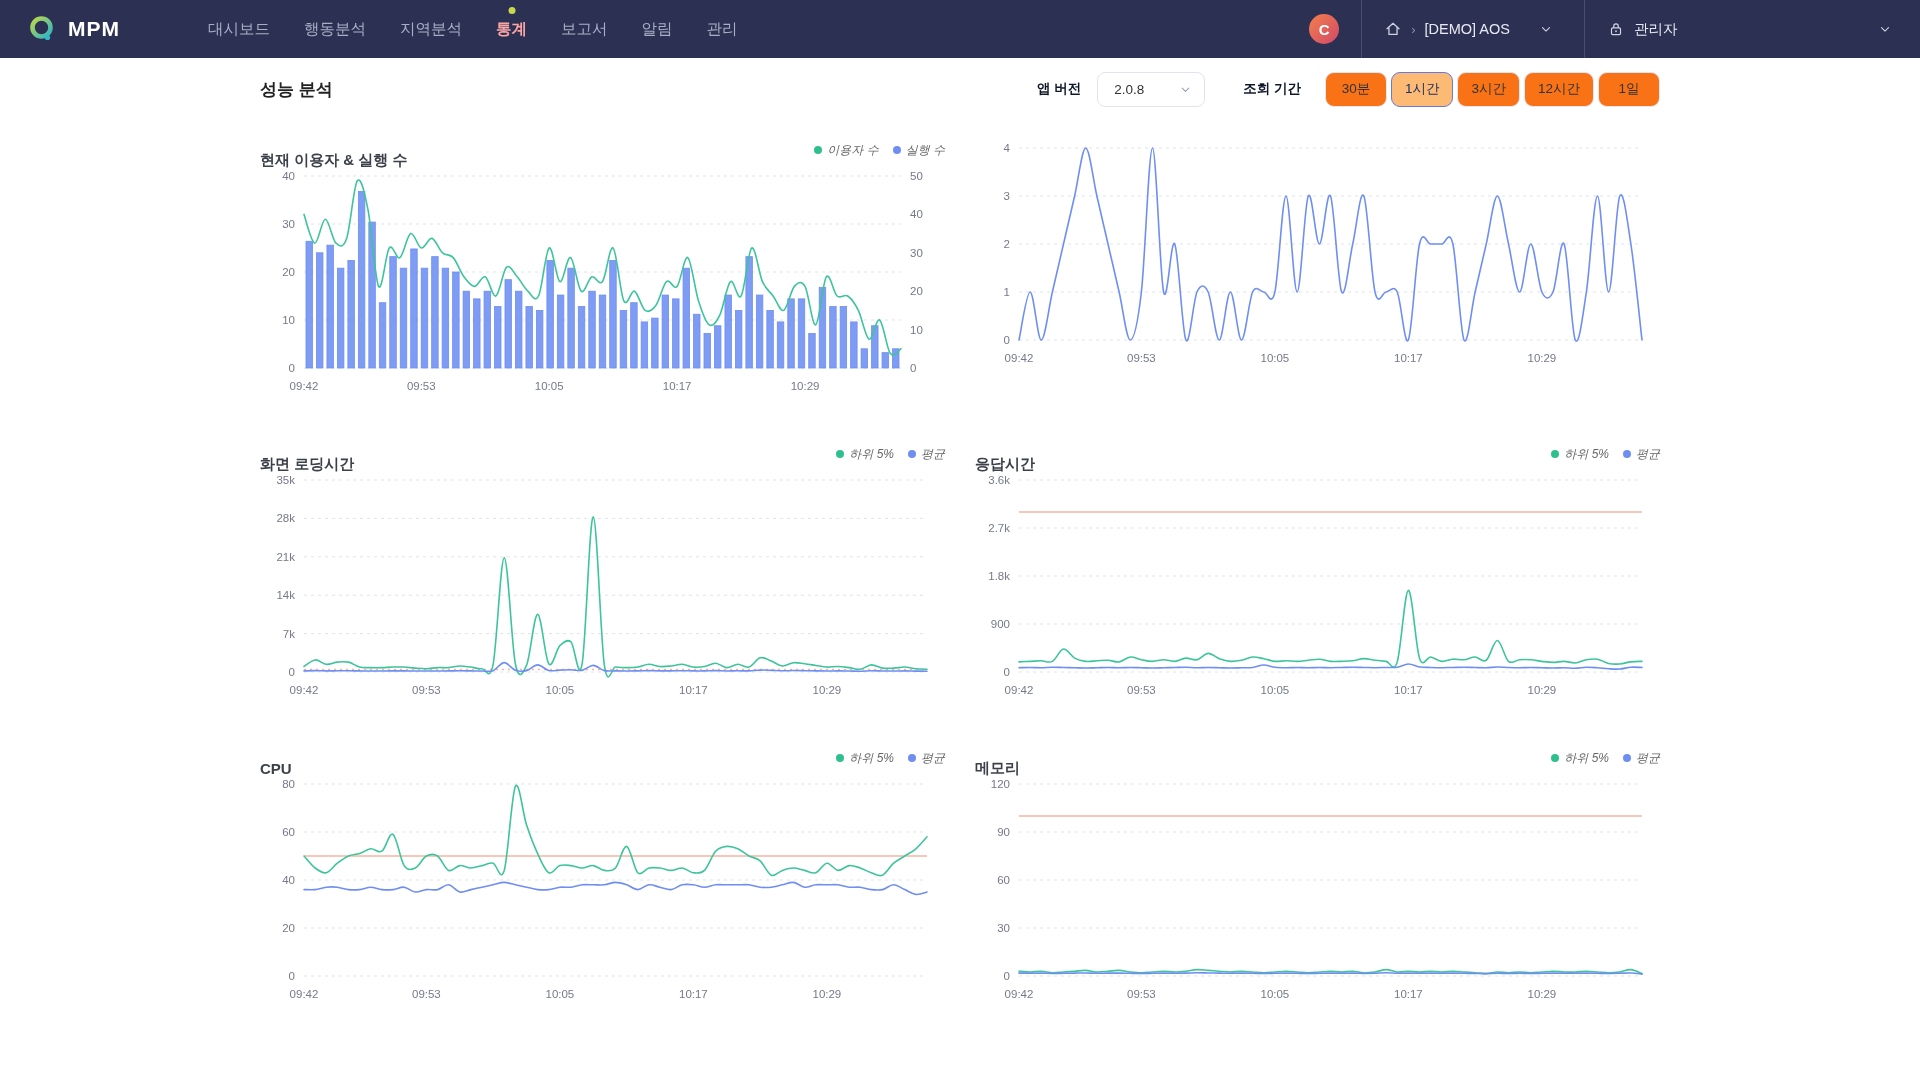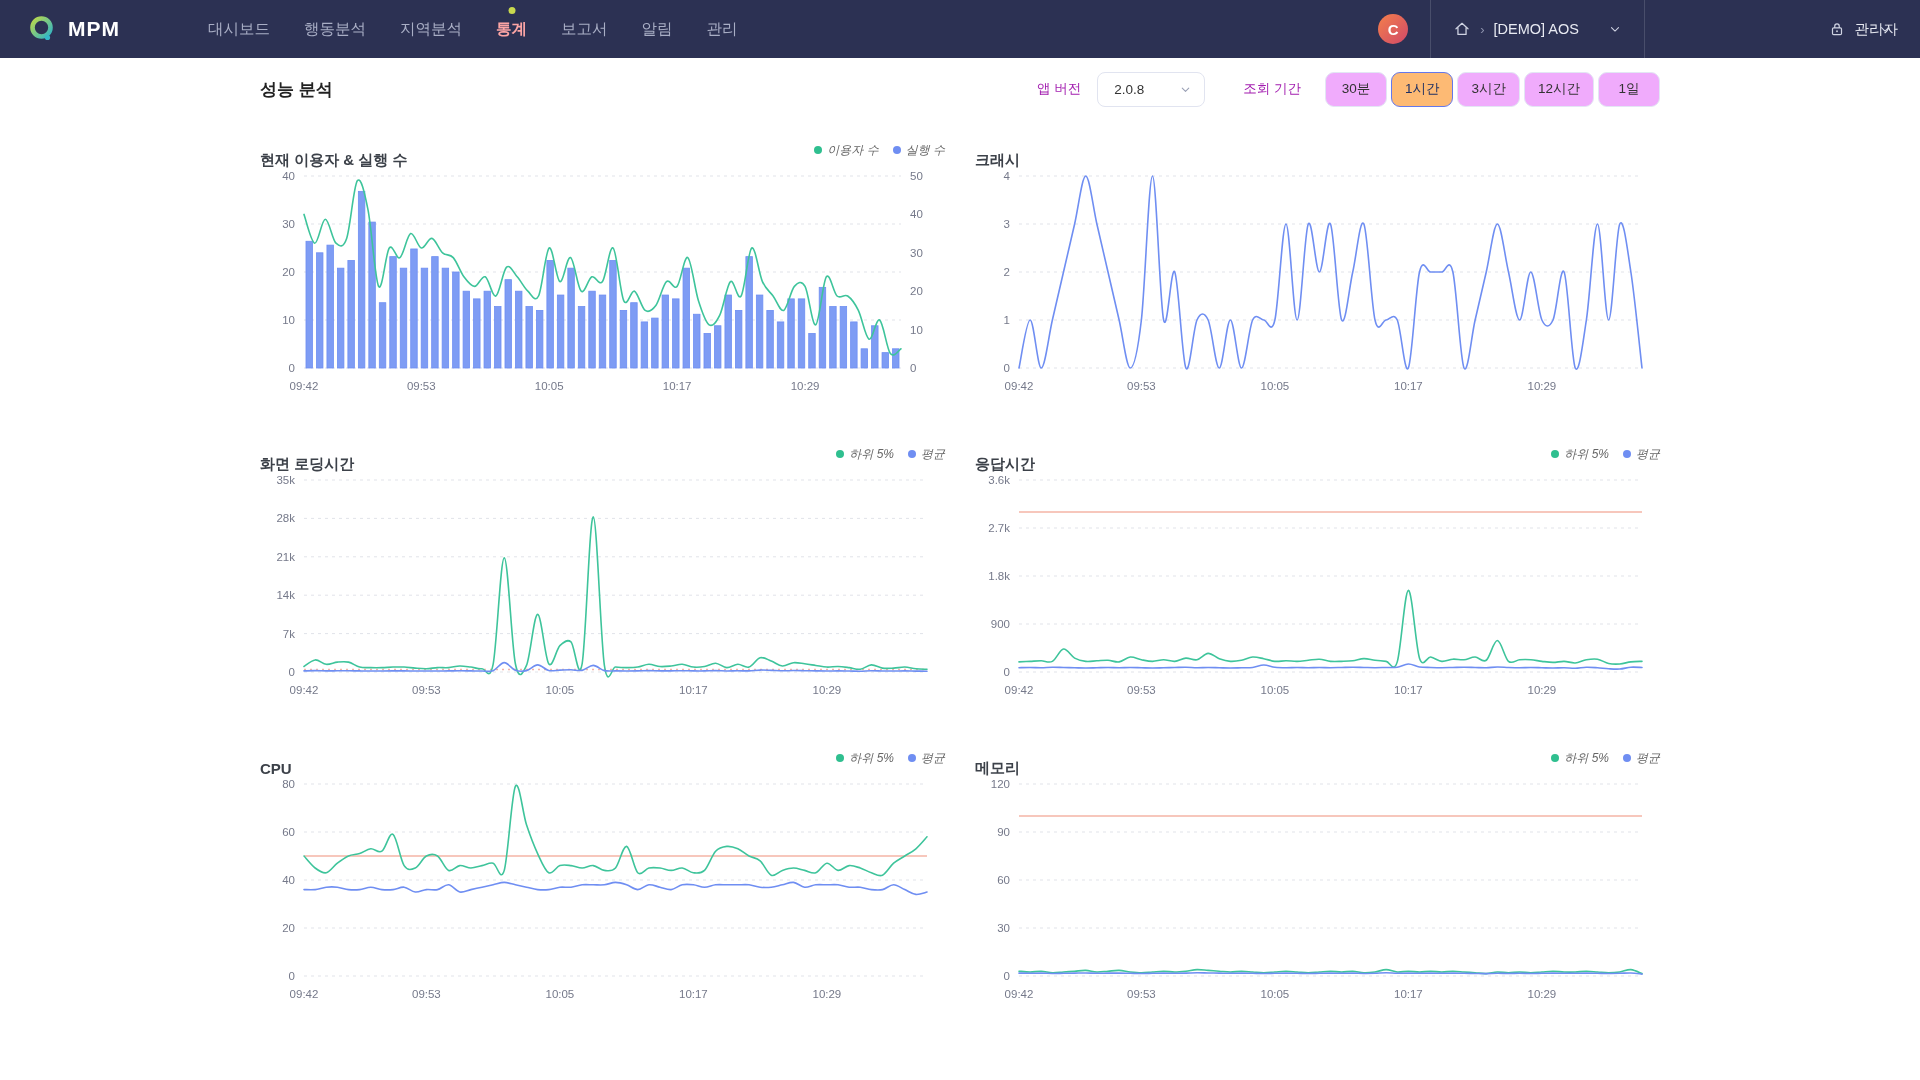--- a/index.html
+++ b/index.html
@@ -34,38 +34,38 @@
     background:linear-gradient(135deg,#f07a4e 10%,#d44e66 90%);
     color:#fff; font-size:15px; font-weight:bold;
     display:flex; align-items:center; justify-content:center; cursor:pointer;
   }
   .nav-sec {
     display:flex; align-items:center; gap:9px; padding:0 22px;
     border-left:1px solid rgba(255,255,255,0.14);
     color:#e8eaf2; font-size:14.5px; cursor:pointer;
   }
   .nav-sec .crumb-sep { color:#8d93ad; font-size:13px; }
-  .nav-sec.user { width:276px; justify-content:flex-end; position:relative; }
+  .nav-sec.user { width:336px; justify-content:flex-start; position:relative;margin-left:9px; }
   .nav-sec.user .chev-right { position:absolute; right:28px; }
   .icon-svg { display:block; }
   
   .page { width:1400px; margin:0 auto; padding-top:12px; }
   .page-head { display:flex; align-items:center; justify-content:space-between; height:38px; }
   .page-title { font-size:17px; font-weight:bold; color:#222; }
   .controls { display:flex; align-items:center; gap:14px; }
-  .ctrl-label { font-size:13.5px; color:#a21caf; margin-right:2px; }
+  .ctrl-label { font-size:13.5px; color:#0f172a; margin-right:2px;font-weight:bold; }
   .select-box {
     width:108px; height:35px; border:1px solid #e1e4f0; border-radius:8px;
     display:flex; align-items:center; justify-content:space-between;
     padding:0 12px 0 16px; font-size:13.5px; color:#333; cursor:pointer; background:#fff;
   }
   .period-group { display:flex; gap:4px; margin-left:8px; }
   .period-btn {
     min-width:62px; height:35px; padding:0 13px;
-    border:1px solid #e3e6f4; border-radius:9px; background:#f0abfc;
+    border:1px solid #e3e6f4; border-radius:9px; background:#f97316;
     font-size:13.5px; color:#333; font-family:inherit; cursor:pointer;
   }
   .period-btn.selected {
     background:#fdba74; border-color:#6478ec; color:#1d2f63; font-weight:normal;
   }
   
   .charts { margin-top:30px; display:grid; grid-template-columns:685px 685px; column-gap:30px; row-gap:40px; }
   .chart-card { width:685px; }
   .card-head { display:flex; align-items:center; justify-content:space-between; height:24px; margin-bottom:4px; }
   .chart-title { font-size:15px; font-weight:bold; color:#3c4149;margin-top:20px; }
@@ -256,24 +256,20 @@
           <rect x="632.5163157894738" y="182.8" width="6.4936842105263155" height="19.19999999999999" fill="#7e9cf4" stroke="#6e8ef2" stroke-width="0.8"></rect>
           <path d="M44 48.39999999999999C45.776785714285715 53.19999999999999,51.107142857142854 76.39999999999999,54.660714285714285 77.19999999999999C58.214285714285715 77.99999999999999,61.76785714285714 53.199999999999996,65.32142857142857 53.199999999999996C68.875 53.199999999999996,72.42857142857143 73.99999999999999,75.98214285714286 77.19999999999999C79.53571428571429 80.39999999999999,83.08928571428571 82.79999999999998,86.64285714285714 72.39999999999999C90.19642857142857 61.99999999999999,93.75 19.6,97.30357142857143 14.800000000000004C100.85714285714286 10.000000000000007,104.41071428571429 26.00000000000001,107.96428571428572 43.60000000000001C111.51785714285715 61.2,115.07142857142857 114,118.625 120.39999999999999C122.17857142857143 126.79999999999998,125.73214285714285 86.8,129.28571428571428 82C132.8392857142857 77.2,136.3928571428571 94,139.94642857142856 91.60000000000001C143.5 89.20000000000002,147.05357142857144 69.20000000000002,150.60714285714286 67.60000000000001C154.16071428571428 66,157.71428571428572 81.2,161.26785714285714 82C164.82142857142856 82.8,168.375 71.6,171.92857142857144 72.39999999999999C175.4821428571429 73.19999999999999,179.0357142857143 83.60000000000001,182.58928571428572 86.80000000000001C186.14285714285714 90.00000000000001,189.69642857142858 87.60000000000001,193.25 91.60000000000001C196.80357142857142 95.60000000000001,200.35714285714283 106.00000000000001,203.91071428571428 110.80000000000001C207.46428571428572 115.60000000000001,211.01785714285717 120.39999999999999,214.57142857142858 120.39999999999999C218.125 120.39999999999999,221.67857142857144 109.20000000000002,225.23214285714286 110.80000000000001C228.78571428571428 112.4,232.33928571428572 131.6,235.89285714285714 130C239.44642857142856 128.4,243 104.39999999999999,246.55357142857142 101.19999999999999C250.10714285714283 97.99999999999999,253.66071428571428 106.80000000000001,257.2142857142857 110.80000000000001C260.76785714285717 114.80000000000001,264.32142857142856 121.99999999999999,267.875 125.19999999999999C271.42857142857144 128.39999999999998,274.98214285714283 137.2,278.5357142857143 130C282.0892857142857 122.8,285.6428571428571 84.4,289.19642857142856 82C292.75 79.6,296.30357142857144 114,299.8571428571429 115.60000000000001C303.41071428571433 117.20000000000002,306.9642857142857 90.00000000000001,310.51785714285717 91.60000000000001C314.0714285714286 93.2,317.625 121.99999999999999,321.17857142857144 125.19999999999999C324.7321428571429 128.39999999999998,328.2857142857143 112.4,331.8392857142857 110.80000000000001C335.39285714285717 109.20000000000002,338.94642857142856 120.4,342.5 115.60000000000001C346.05357142857144 110.80000000000001,349.60714285714283 78.8,353.1607142857143 82C356.7142857142857 85.2,360.2678571428571 127.60000000000001,363.82142857142856 134.8C367.375 142,370.9285714285714 123.6,374.48214285714283 125.19999999999999C378.0357142857143 126.79999999999998,381.5892857142857 141.99999999999997,385.14285714285717 144.39999999999998C388.6964285714286 146.79999999999998,392.25 144.4,395.80357142857144 139.60000000000002C399.3571428571429 134.80000000000004,402.9107142857143 118.80000000000001,406.4642857142857 115.60000000000001C410.01785714285717 112.4,413.57142857142856 124.39999999999999,417.125 120.39999999999999C420.67857142857144 116.39999999999999,424.23214285714283 89.2,427.7857142857143 91.60000000000001C431.3392857142857 94.00000000000001,434.8928571428571 123.60000000000001,438.44642857142856 134.8C442 146,445.5535714285714 156.4,449.10714285714283 158.8C452.6607142857143 161.20000000000002,456.2142857142857 156.39999999999998,459.76785714285717 149.2C463.3214285714286 142,466.875 118.80000000000001,470.42857142857144 115.60000000000001C473.9821428571429 112.4,477.5357142857143 135.6,481.0892857142857 130C484.64285714285717 124.4,488.19642857142856 84.4,491.75 82C495.30357142857144 79.6,498.85714285714283 107.60000000000001,502.4107142857143 115.60000000000001C505.9642857142857 123.60000000000001,509.5178571428571 125.2,513.0714285714286 130C516.625 134.79999999999998,520.1785714285714 145.99999999999997,523.7321428571429 144.39999999999998C527.2857142857143 142.79999999999998,530.8392857142857 124.39999999999999,534.3928571428571 120.39999999999999C537.9464285714286 116.39999999999999,541.5 113.99999999999999,545.0535714285714 120.39999999999999C548.6071428571429 126.8,552.1607142857143 160.4,555.7142857142858 158.8C559.2678571428572 157.20000000000002,562.8214285714286 115.60000000000001,566.375 110.80000000000001C569.9285714285714 106.00000000000001,573.4821428571429 126.8,577.0357142857143 130C580.5892857142858 133.2,584.1428571428571 127.60000000000001,587.6964285714286 130C591.25 132.4,594.8035714285714 137.2,598.3571428571429 144.39999999999998C601.9107142857143 151.59999999999997,605.4642857142857 171.6,609.0178571428571 173.2C612.5714285714286 174.79999999999998,616.125 151.6,619.6785714285714 154C623.2321428571429 156.4,626.7857142857142 182.8,630.3392857142857 187.60000000000002C633.8928571428571 192.40000000000003,639.2232142857142 183.60000000000002,641 182.8" fill="none" stroke="#3ec49b" stroke-width="1.6" stroke-linejoin="round" stroke-linecap="round"></path>
           <text x="44" y="224" text-anchor="middle">09:42</text>
           <text x="161.26785714285714" y="224" text-anchor="middle">09:53</text>
           <text x="289.19642857142856" y="224" text-anchor="middle">10:05</text>
           <text x="417.125" y="224" text-anchor="middle">10:17</text>
           <text x="545.0535714285714" y="224" text-anchor="middle">10:29</text>
         </svg>
     </div>
     <div class="chart-card">
-      <div class="card-head">
-        <span class="chart-title">크래시</span>
-        <div class="chart-legend"></div>
-      </div>
       <svg class="chart" width="685" height="232" viewBox="0 0 685 232">
           <line x1="44" x2="667" y1="202" y2="202" stroke="#e1e3e9" stroke-width="1" stroke-dasharray="3 4"></line>
           <text x="35" y="206" text-anchor="end">0</text>
           <line x1="44" x2="667" y1="154" y2="154" stroke="#e1e3e9" stroke-width="1" stroke-dasharray="3 4"></line>
           <text x="35" y="158" text-anchor="end">1</text>
           <line x1="44" x2="667" y1="106" y2="106" stroke="#e1e3e9" stroke-width="1" stroke-dasharray="3 4"></line>
           <text x="35" y="110" text-anchor="end">2</text>
           <line x1="44" x2="667" y1="58" y2="58" stroke="#e1e3e9" stroke-width="1" stroke-dasharray="3 4"></line>
           <text x="35" y="62" text-anchor="end">3</text>
           <line x1="44" x2="667" y1="10" y2="10" stroke="#e1e3e9" stroke-width="1" stroke-dasharray="3 4"></line>

